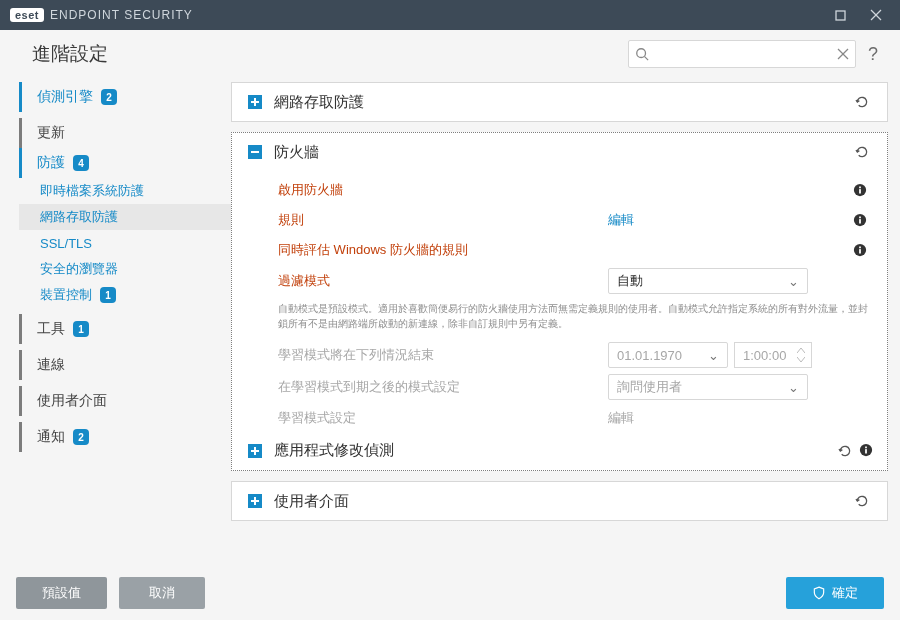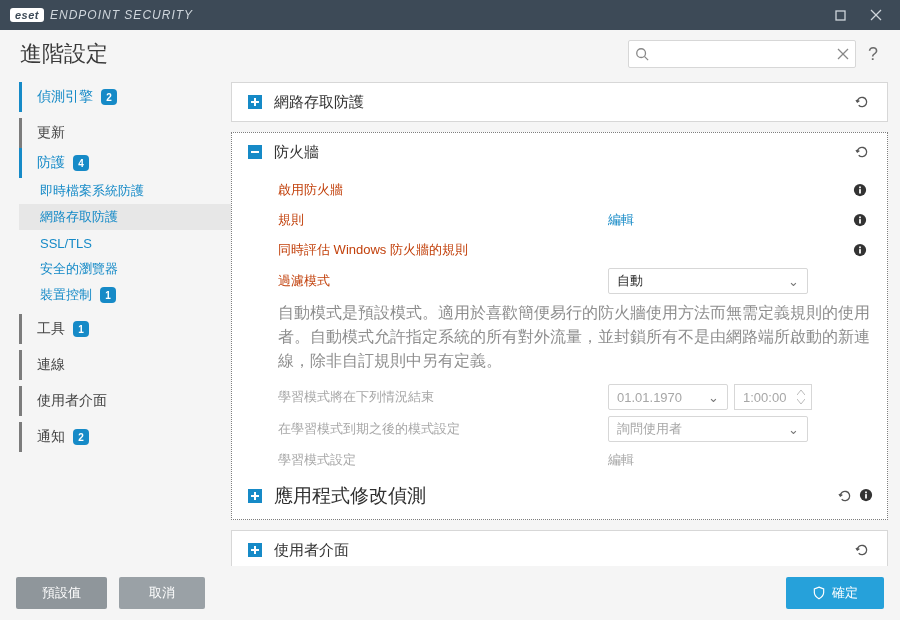--- a/index.html
+++ b/index.html
@@ -13,30 +13,30 @@
     --border:#d7d7d7;
     --row-hover:#e9e9e9;
     --ok-btn:#26a1da;
     --cancel-btn:#9aa1a6;
   }
   *{box-sizing:border-box;font-family:"Segoe UI","Microsoft JhengHei","PingFang TC",Arial,sans-serif;}
   body{margin:0;width:900px;height:620px;background:var(--bg);overflow:hidden;color:var(--text);font-size:13px;}
 
   
   .titlebar{height:30px;background:var(--titlebar);color:#d9dee2;display:flex;align-items:center;padding:0 6px 0 10px;}
-  .titlebar .logo{display:flex;align-items:center;gap:6px;font-style:italic;}
+  .titlebar .logo{display:flex;align-items:center;gap:6px;}
   .titlebar .logo-badge{background:#fff;color:var(--titlebar);font-weight:700;font-size:11px;padding:1px 5px;border-radius:3px;letter-spacing:0.5px;}
   .titlebar .logo-text{font-size:12px;letter-spacing:1px;color:#cfd6dc;}
   .titlebar .win-ctrls{margin-left:auto;display:flex;}
   .titlebar .win-ctrls span{width:36px;height:30px;display:flex;align-items:center;justify-content:center;cursor:pointer;}
   .titlebar .win-ctrls svg{stroke:#cfd6dc;}
 
   
   .header{height:48px;display:flex;align-items:center;padding:0 16px;}
-  .header h1{font-size:22px;font-weight:400;margin:4px;color:#3a3a3a;}
+  .header h1{font-size:19px;font-weight:400;margin:16px;color:#3a3a3a;}
   .header .search{margin-left:auto;display:flex;align-items:center;height:28px;width:228px;border:1px solid var(--border);background:#fff;border-radius:2px;padding:0 6px;}
   .header .search input{flex:1;border:none;outline:none;font-size:13px;background:transparent;}
   .header .search svg{flex:0 0 auto;}
   .header .help{width:22px;text-align:center;font-size:18px;color:#6b6b6b;margin-left:6px;cursor:pointer;}
 
   
   .body{display:flex;height:calc(620px - 30px - 48px - 54px);padding-left:19px;}
   .sidebar{width:212px;padding:4px 0;}
   .content{flex:1;padding:4px 12px 0 0;overflow:auto;}
   .nav-item{display:flex;align-items:center;height:26px;padding:0 8px 0 18px;font-size:13px;color:#3a3a3a;border-left:3px solid transparent;cursor:pointer;}
@@ -56,21 +56,21 @@
 
   .open-panel{border:1px dotted #7e7e7e;}
   .open-panel .panel-body{padding:4px 14px 10px 46px;}
 
   .row{display:flex;align-items:center;min-height:30px;padding:3px 0;}
   .row .lbl{flex:0 0 330px;color:#c2410c;}
   .row .lbl.muted{color:var(--muted);}
   .row .ctrl{flex:0 0 210px;}
   .row .info-ic{margin-left:auto;width:20px;text-align:center;color:#222;}
 
-  .desc{color:#8e8e8e;font-size:16px;line-height:1.5;margin:4px 0 8px 0;}
+  .desc{color:#8e8e8e;font-size:10px;line-height:1.5;margin:4px 0 8px 0;}
 
   
   .toggle{width:40px;height:20px;border-radius:10px;position:relative;background:#c4c4c4;cursor:pointer;}
   .toggle::after{content:"";position:absolute;top:2px;left:2px;width:16px;height:16px;border-radius:50%;background:#fff;transition:left .1s;}
   .toggle.on{background:var(--accent-bright);}
   .toggle.on::after{left:22px;}
 
   .link{color:var(--accent);cursor:pointer;margin-top:36px;}
   .link.muted{color:var(--muted);cursor:default;}
 
@@ -80,21 +80,21 @@
 
   .date-split{display:flex;gap:6px;}
   .date-split .select{width:120px;}
   .time-box{width:78px;height:26px;border:1px solid var(--border);display:flex;align-items:center;justify-content:space-between;padding:0 4px 0 8px;color:var(--muted);}
   .spinner{display:flex;flex-direction:column;gap:1px;}
   .spinner span{width:12px;height:8px;display:flex;align-items:center;justify-content:center;}
 
   
   .sub-head{display:flex;align-items:center;margin-left:-32px;margin-top:8px;}
   .sub-head .exp{width:18px;height:18px;display:flex;align-items:center;justify-content:center;}
-  .sub-head .ttl{font-size:19px;margin-left:10px;}
+  .sub-head .ttl{font-size:15px;margin-left:10px;}
   .sub-head .tail{margin-left:auto;display:flex;gap:6px;}
 
   
   .footer{height:54px;display:flex;align-items:center;padding:0 16px;background:var(--bg);}
   .btn{height:32px;padding:0 26px;border:none;color:#fff;font-size:13px;border-radius:2px;display:inline-flex;align-items:center;gap:6px;cursor:pointer;}
   .btn.defaults{background:#8f969b;}
   .btn.ok{background:var(--ok-btn);margin-left:auto;}
   .btn.cancel{background:var(--cancel-btn);margin-left:12px;padding:0 30px;}
 
   

